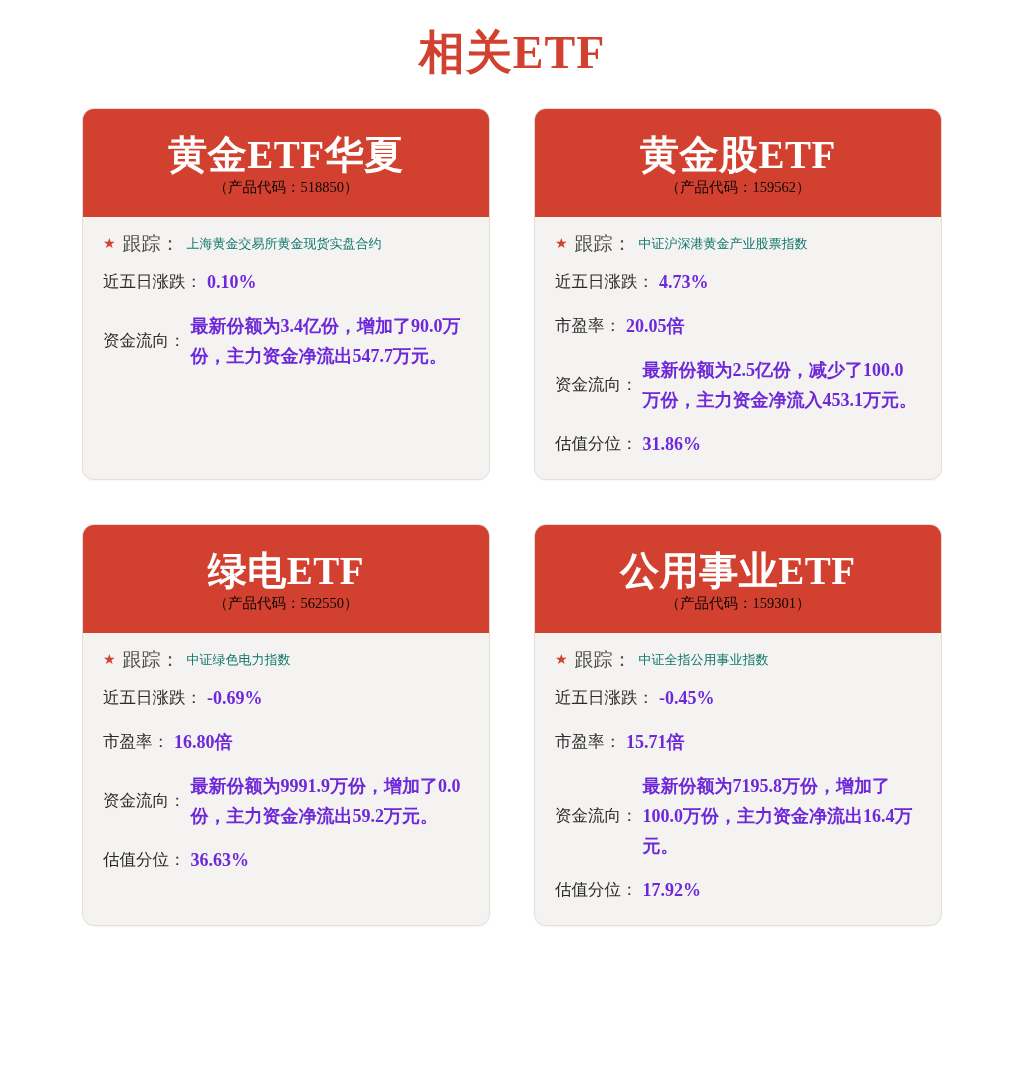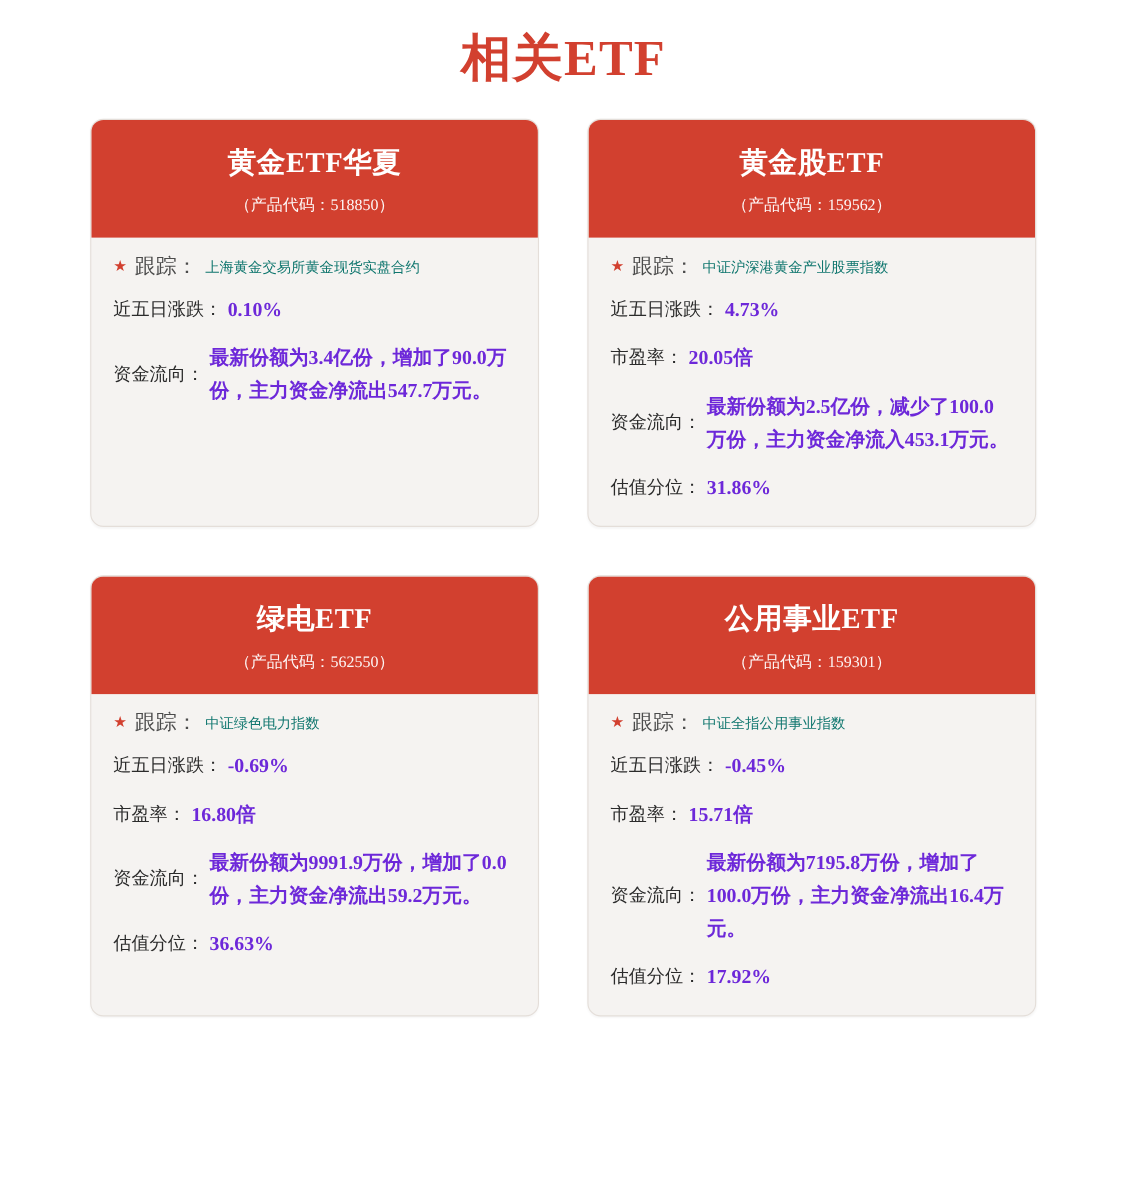--- a/index.html
+++ b/index.html
@@ -45,29 +45,28 @@
     display: flex;
     flex-direction: column;
   }
   .card-head {
     background: #d2402f;
     color: #ffffff;
     text-align: center;
     padding: 24px 10px 20px 10px;
   }
   .card-name {
-    font-size: 26px;
+    font-size: 39px;
     font-weight: bold;
     line-height: 1.15;
     letter-spacing: 0.5px;
   }
   .card-code {
     font-size: 14.5px;
-    margin-top: 14px;
-    color: #ffffff;
+    color: #000000;
     opacity: 0.96;
   }
   .card-body {
     padding: 18px 20px 20px 20px;
     flex: 1;
   }
   .track-row {
     display: flex;
     align-items: flex-start;
     gap: 7px;

